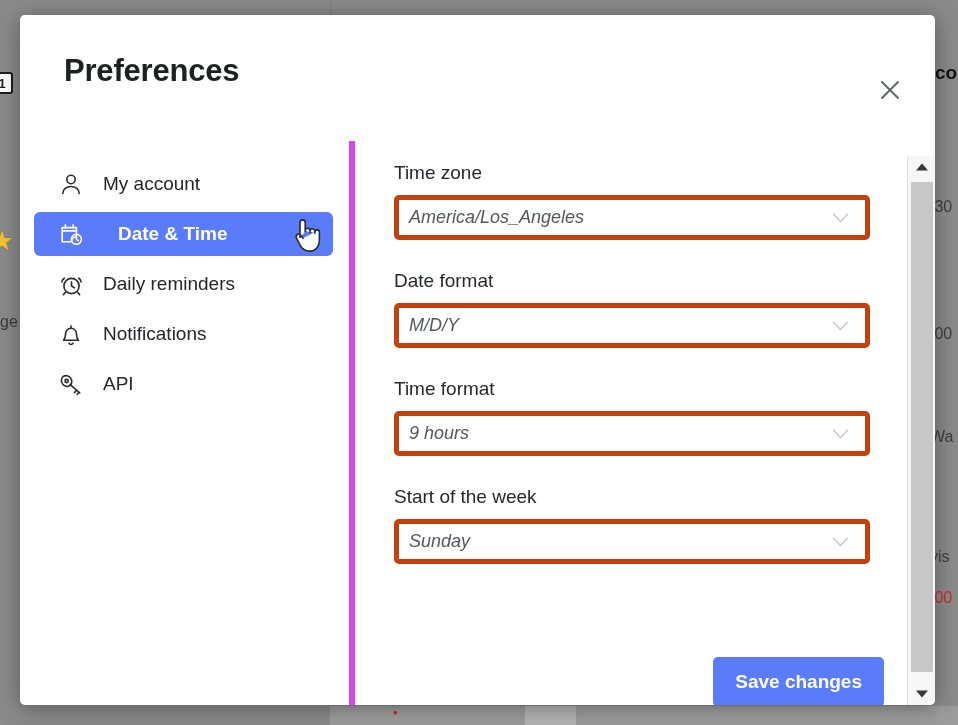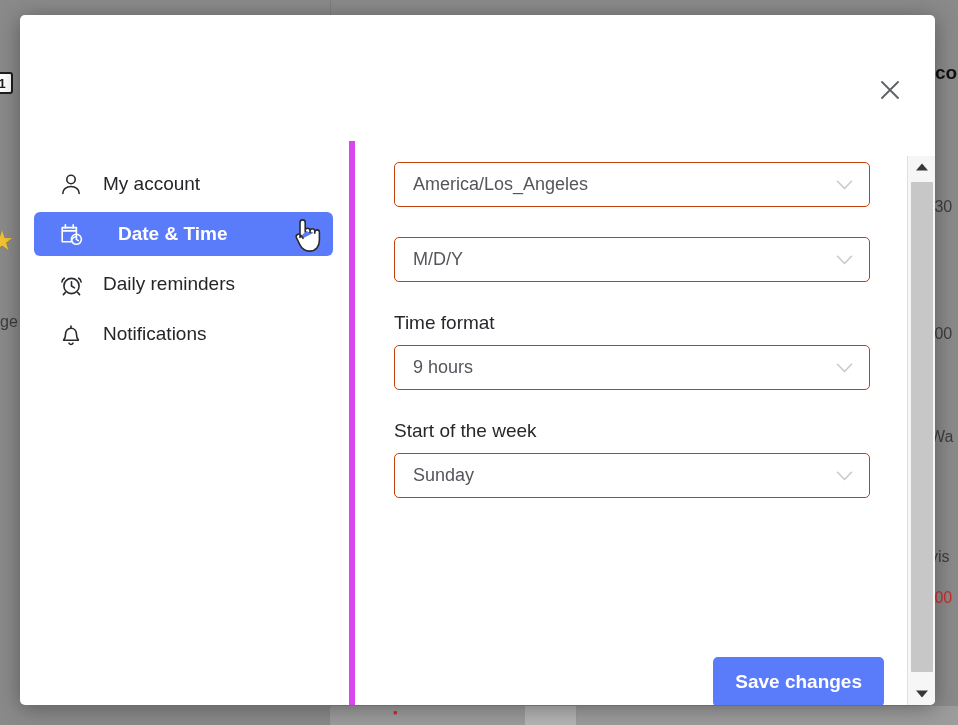--- a/index.html
+++ b/index.html
@@ -188,27 +188,28 @@
   .field-label {
     font-size: 19px;
     color: #27282c;
     margin-bottom: 11px;
     display: block;
   }
   .select-box {
     position: relative;
     width: 476px;
     height: 45px;
-    border: 1px solid #c2410c;
+    border: 5px solid #c2410c;
     border-radius: 5px;
     background: #ffffff;
     display: flex;
     align-items: center;
-    padding: 0 18px;
-    cursor: pointer;
+    padding: 0 10px;
+    cursor: pointer;
+    font-style: italic;
   }
   .select-value {
     font-size: 18px;
     color: #54565c;
   }
   .chevron {
     position: absolute;
     right: 16px;
     top: 50%;
     transform: translateY(-50%);
@@ -288,20 +289,21 @@
   <div class="bg-frag bold" style="left:935px; top:62px;">co</div>
   <div class="bg-frag muted" style="left:930px; top:198px;">:30</div>
   <div class="bg-frag muted" style="left:930px; top:325px;">:00</div>
   <div class="bg-frag muted" style="left:930px; top:428px;">Wa</div>
   <div class="bg-frag muted" style="left:930px; top:548px;">vis</div>
   <div class="bg-frag danger" style="left:930px; top:589px;">:00</div>
 </div>
 
 <div id="preferences-modal">
 
+  <div class="modal-title">Preferences</div>
 
   <div class="close-button">
     <svg width="22" height="22" viewBox="0 0 22 22">
       <path d="M3 3 L19 19 M19 3 L3 19" stroke="currentColor" stroke-width="1.9" fill="none" stroke-linecap="round"></path>
     </svg>
   </div>
 
   <div class="modal-body">
 
     <nav class="sidebar">
@@ -351,36 +353,49 @@
         <span class="icon">
           <svg width="22" height="23" viewBox="0 0 22 23" fill="none" stroke="currentColor" stroke-width="1.6">
             <path d="M3.6 17.2c1.6-1.5 1.9-3.1 1.9-5.6 0-3.6 2.3-6.4 5.5-6.4s5.5 2.8 5.5 6.4c0 2.5.3 4.1 1.9 5.6z" stroke-linejoin="round"></path>
             <path d="M9 20.2c.4.8 1.1 1.3 2 1.3s1.6-.5 2-1.3" stroke-linecap="round"></path>
             <path d="M11 5.2V3" stroke-linecap="round"></path>
           </svg>
         </span>
         <span class="label">Notifications</span>
       </div>
 
+      <div class="sidebar-item">
+        <span class="icon">
+          <svg width="23" height="23" viewBox="0 0 23 23" fill="none" stroke="currentColor" stroke-width="1.6">
+            <ellipse cx="6.6" cy="8" rx="5" ry="5.6" transform="rotate(-35 6.6 8)"></ellipse>
+            <circle cx="6.6" cy="8" r="1.6"></circle>
+            <path d="M10 11.4 19.8 20" stroke-linecap="round"></path>
+            <path d="M16.6 17.2 14.4 19.6M19 19.3l-1.8 2" stroke-linecap="round"></path>
+          </svg>
+        </span>
+        <span class="label">API</span>
+      </div>
     </nav>
 
     <section class="content-pane">
 
       <div class="field-group">
+        <span class="field-label">Time zone</span>
         <div class="select-box">
           <span class="select-value">America/Los_Angeles</span>
           <span class="chevron">
             <svg width="17" height="11" viewBox="0 0 17 11" fill="none" stroke="currentColor" stroke-width="1.6">
               <path d="M1.5 1.8 8.5 9 15.5 1.8" stroke-linecap="round" stroke-linejoin="round"></path>
             </svg>
           </span>
         </div>
       </div>
 
       <div class="field-group">
+        <span class="field-label">Date format</span>
         <div class="select-box">
           <span class="select-value">M/D/Y</span>
           <span class="chevron">
             <svg width="17" height="11" viewBox="0 0 17 11" fill="none" stroke="currentColor" stroke-width="1.6">
               <path d="M1.5 1.8 8.5 9 15.5 1.8" stroke-linecap="round" stroke-linejoin="round"></path>
             </svg>
           </span>
         </div>
       </div>
 

